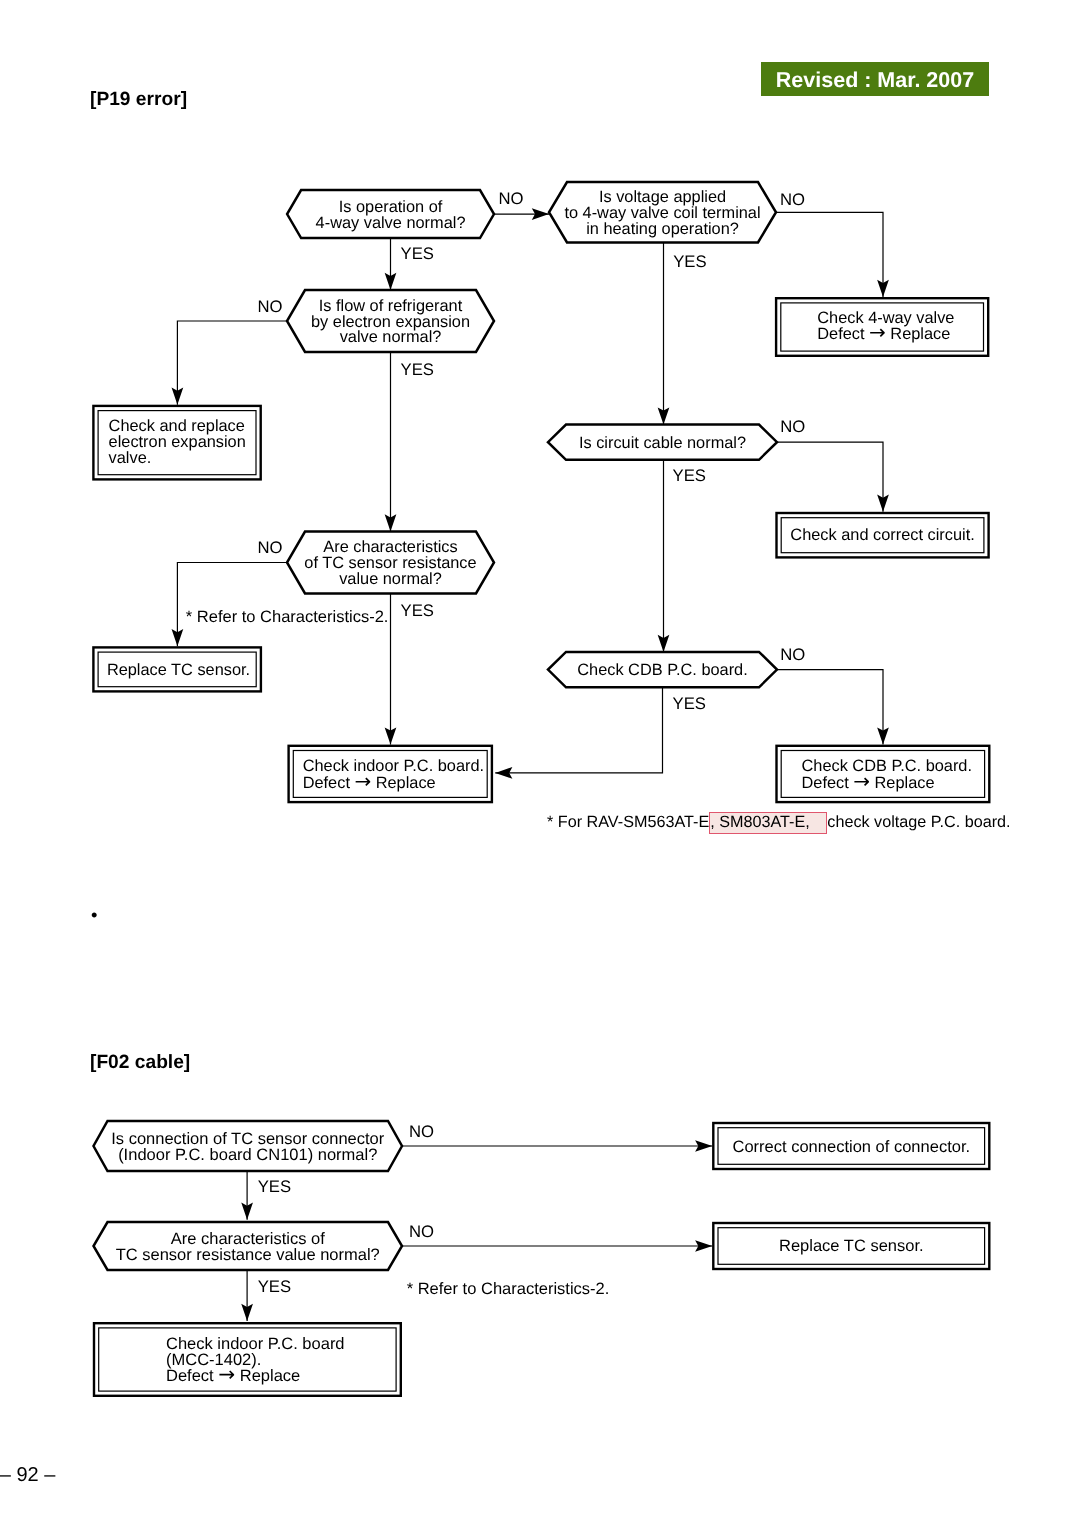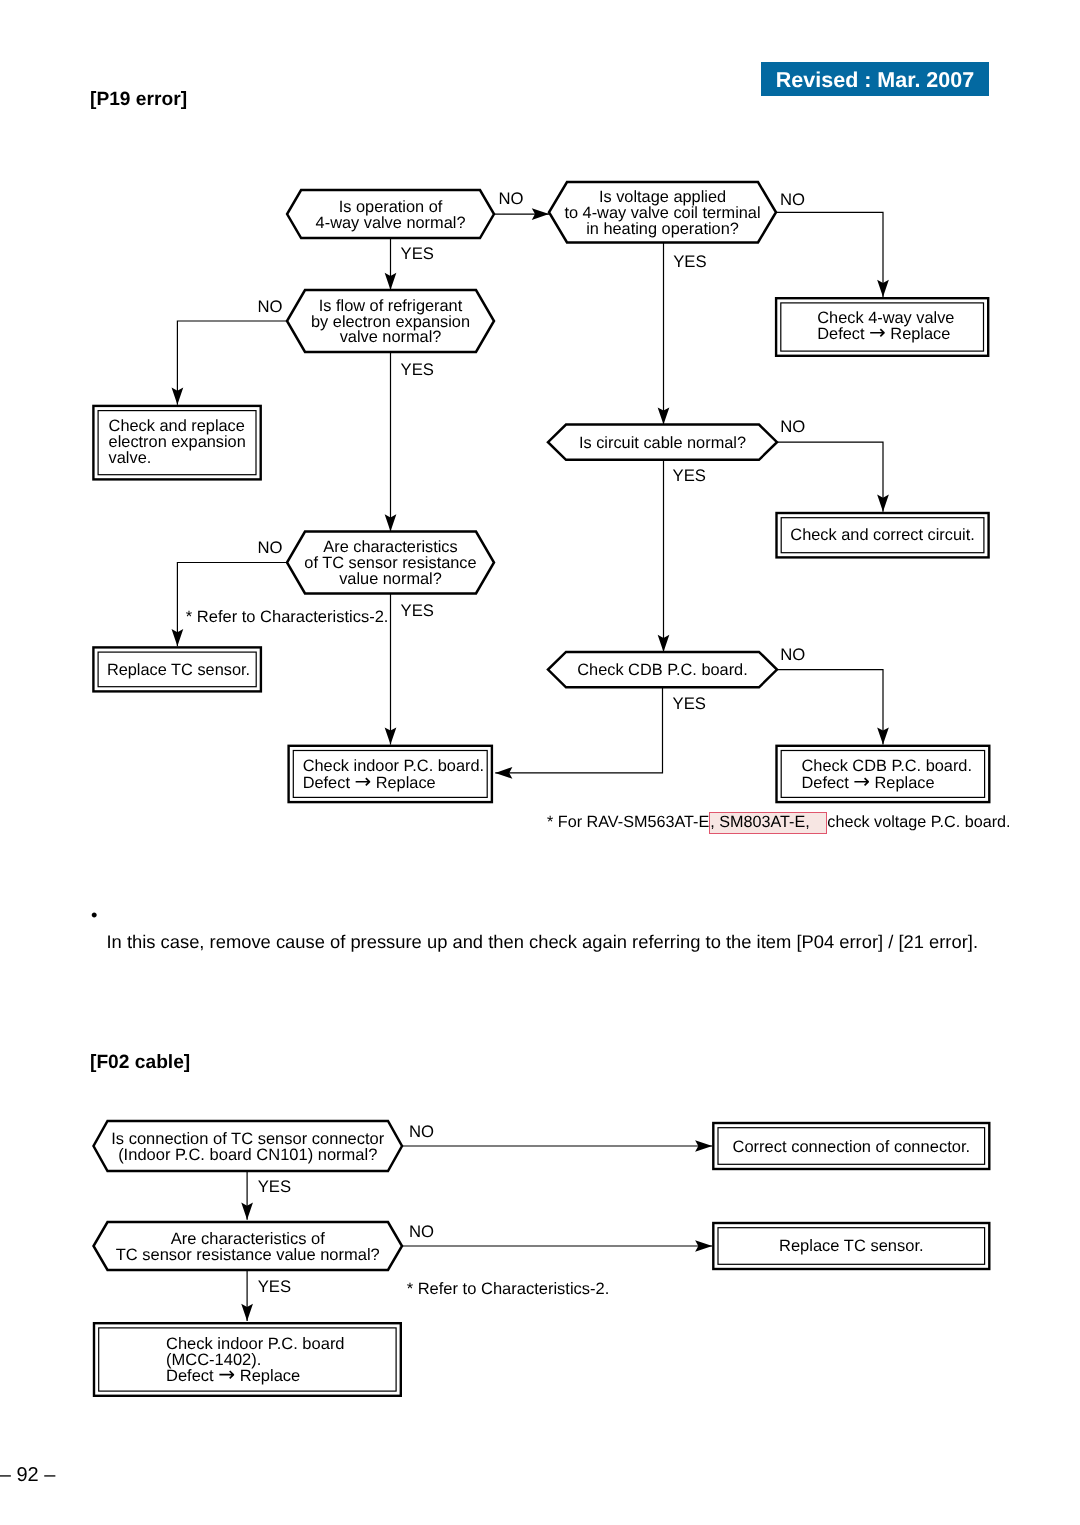--- a/index.html
+++ b/index.html
@@ -3,21 +3,21 @@
 <meta charset="utf-8">
 <title>P19 / F02 error flowcharts</title>
 <style>
   html,body{margin:0;padding:0;background:#fff;}
   body{width:1080px;height:1525px;
        font-family:"Liberation Sans", sans-serif;color:#000;
        -webkit-font-smoothing:antialiased;
        text-rendering:geometricPrecision;}
   #page{position:relative;width:1080px;height:1525px;overflow:hidden;background:#fff;}
   .abs{position:absolute;}
-  .revised-badge{background:#0369a1;color:#fff;font-weight:bold;font-size:21.5px;
+  .revised-badge{background:#4d7c0f;color:#fff;font-weight:bold;font-size:21.5px;
       display:flex;align-items:center;justify-content:center;line-height:1;padding-top:2.5px;box-sizing:border-box;}
   .sec-title{font-weight:bold;font-size:19.2px;line-height:1;white-space:nowrap;}
   .para{font-size:18.37px;line-height:1;white-space:nowrap;}
   .pagenum{font-size:20px;line-height:1;text-align:left;width:100%;}
   svg{display:block;position:absolute;left:0;top:0;overflow:visible;}
   .ftn{font-size:16.2px;line-height:1;white-space:nowrap;}
   .hl{background:#f7e6e3;border:1.3px solid #e0566d;padding:0px 12px 2px 0;}
   text{font-family:"Liberation Sans", sans-serif;}
 </style>
 </head>
@@ -118,21 +118,20 @@
         <text x="672.5" y="708.9" font-size="16.7" text-anchor="start" fill="#000">YES</text>
         <text x="185.8" y="622" font-size="16.5" text-anchor="start" fill="#000">* Refer to Characteristics-2.</text>
       </g>
   </svg>
 
   <div class="abs ftn" style="left:547px;top:814px;white-space:nowrap;">
     <span>* For RAV-SM563AT-E</span><span class="hl">, SM803AT-E, </span><span>check voltage P.C. board.</span>
   </div>
 
   <div class="abs para" style="left:91px;top:906px;">•</div>
-  <div class="abs para" style="left:106.5px;top:933px;">In this case, remove cause of pressure up and then check again referring to the item [P04 error] / [21 error].</div>
 
   <div class="abs sec-title" style="left:90px;top:1053px;">[F02 cable]</div>
 
   <svg id="fc2" class="abs" style="left:0;top:1090px;width:1080px;height:330px;" width="1080" height="330" viewBox="0 0 1080 330">
     <g id="fc2-shapes" stroke="#000" fill="none">
         <path d="M107.5,31 L388,31 L402,56 L388,81 L107.5,81 L93.5,56 Z" stroke="#000" fill="#fff" stroke-width="2.5" stroke-linejoin="miter"></path>
         <path d="M107.5,132 L388,132 L402,156 L388,180 L107.5,180 L93.5,156 Z" stroke="#000" fill="#fff" stroke-width="2.5" stroke-linejoin="miter"></path>
         <rect x="713.3000000000001" y="32.99999999999996" width="276" height="46" stroke="#000" fill="#fff" stroke-width="2.4"></rect>
         <rect x="718" y="37.69999999999995" width="266.59999999999997" height="36.6" stroke="#000" fill="#fff" stroke-width="1.2"></rect>
         <rect x="713.3000000000001" y="132.99999999999994" width="276" height="46" stroke="#000" fill="#fff" stroke-width="2.4"></rect>

